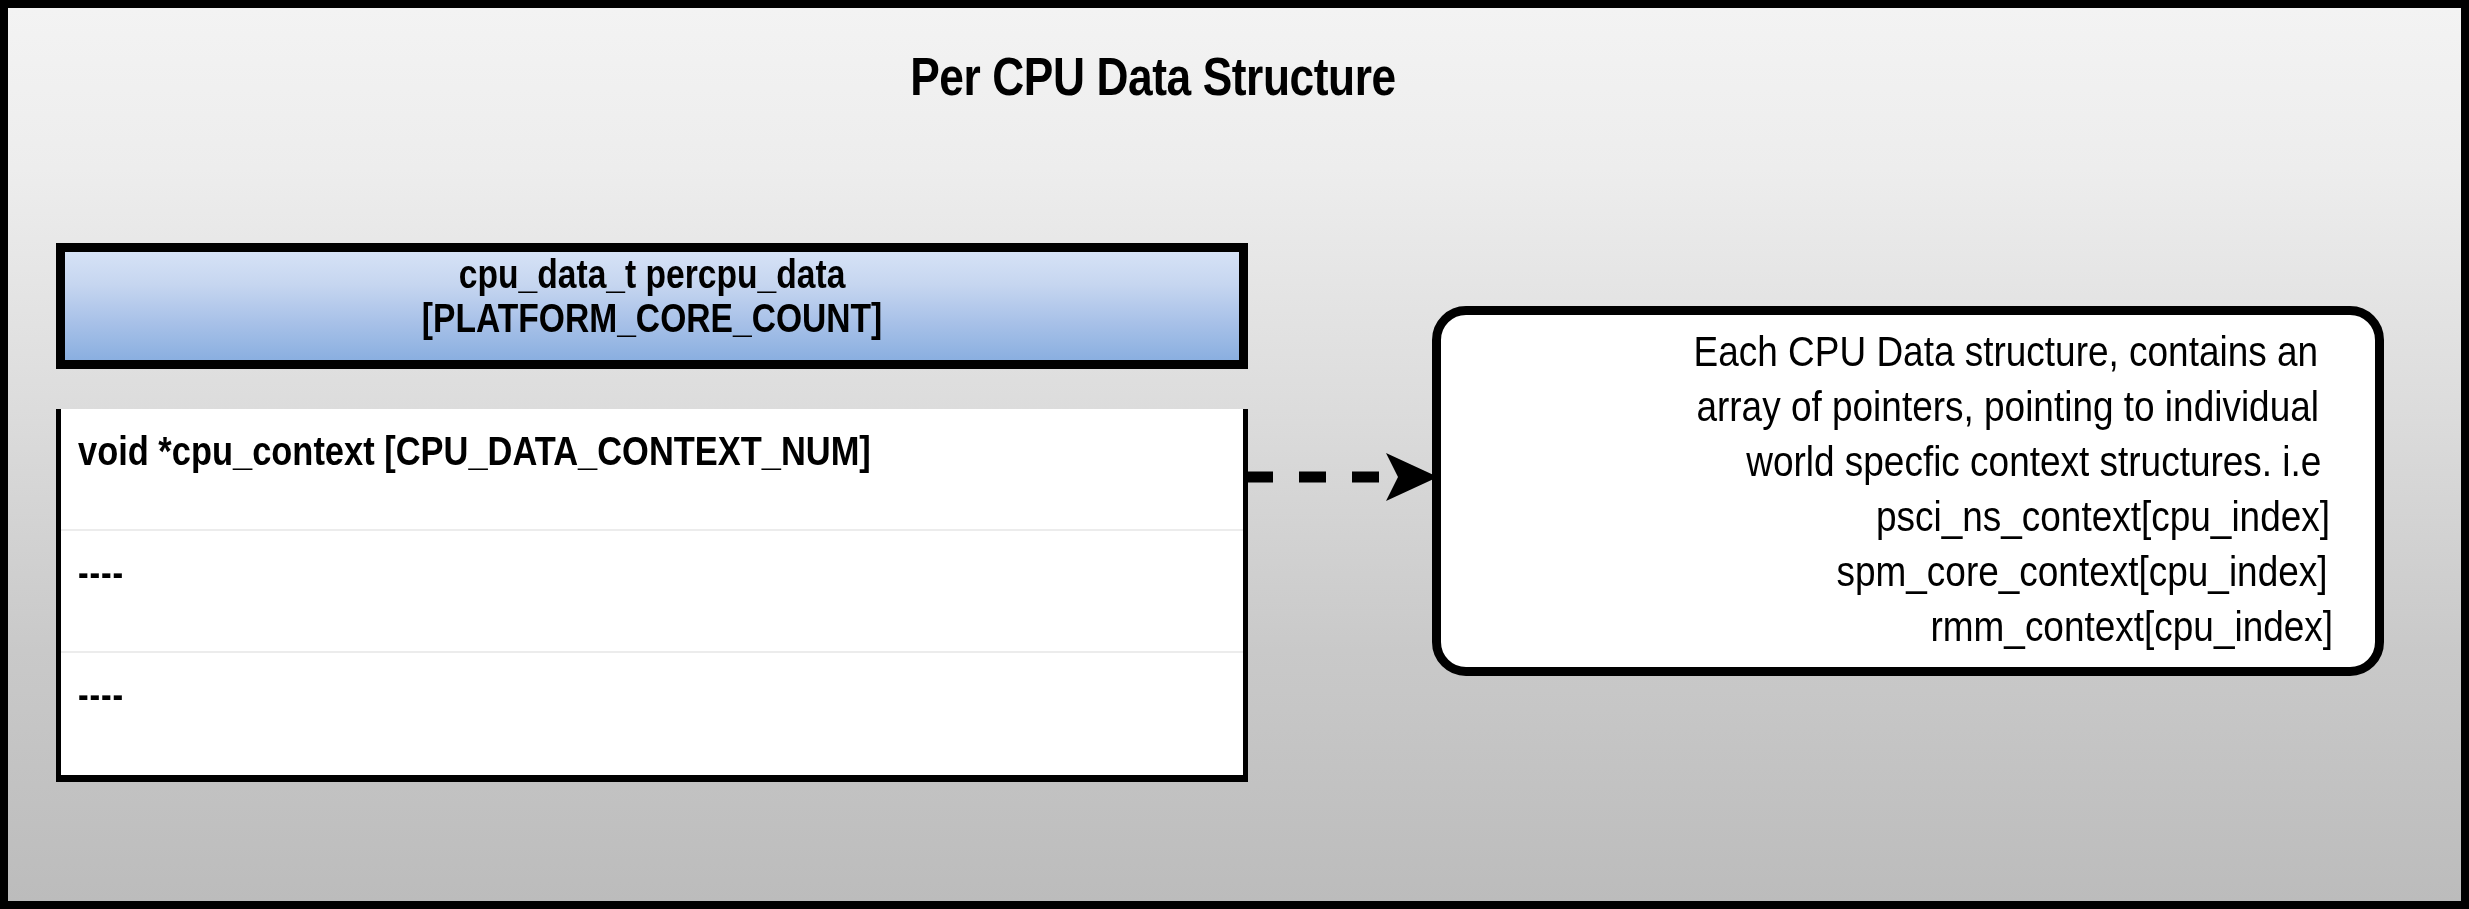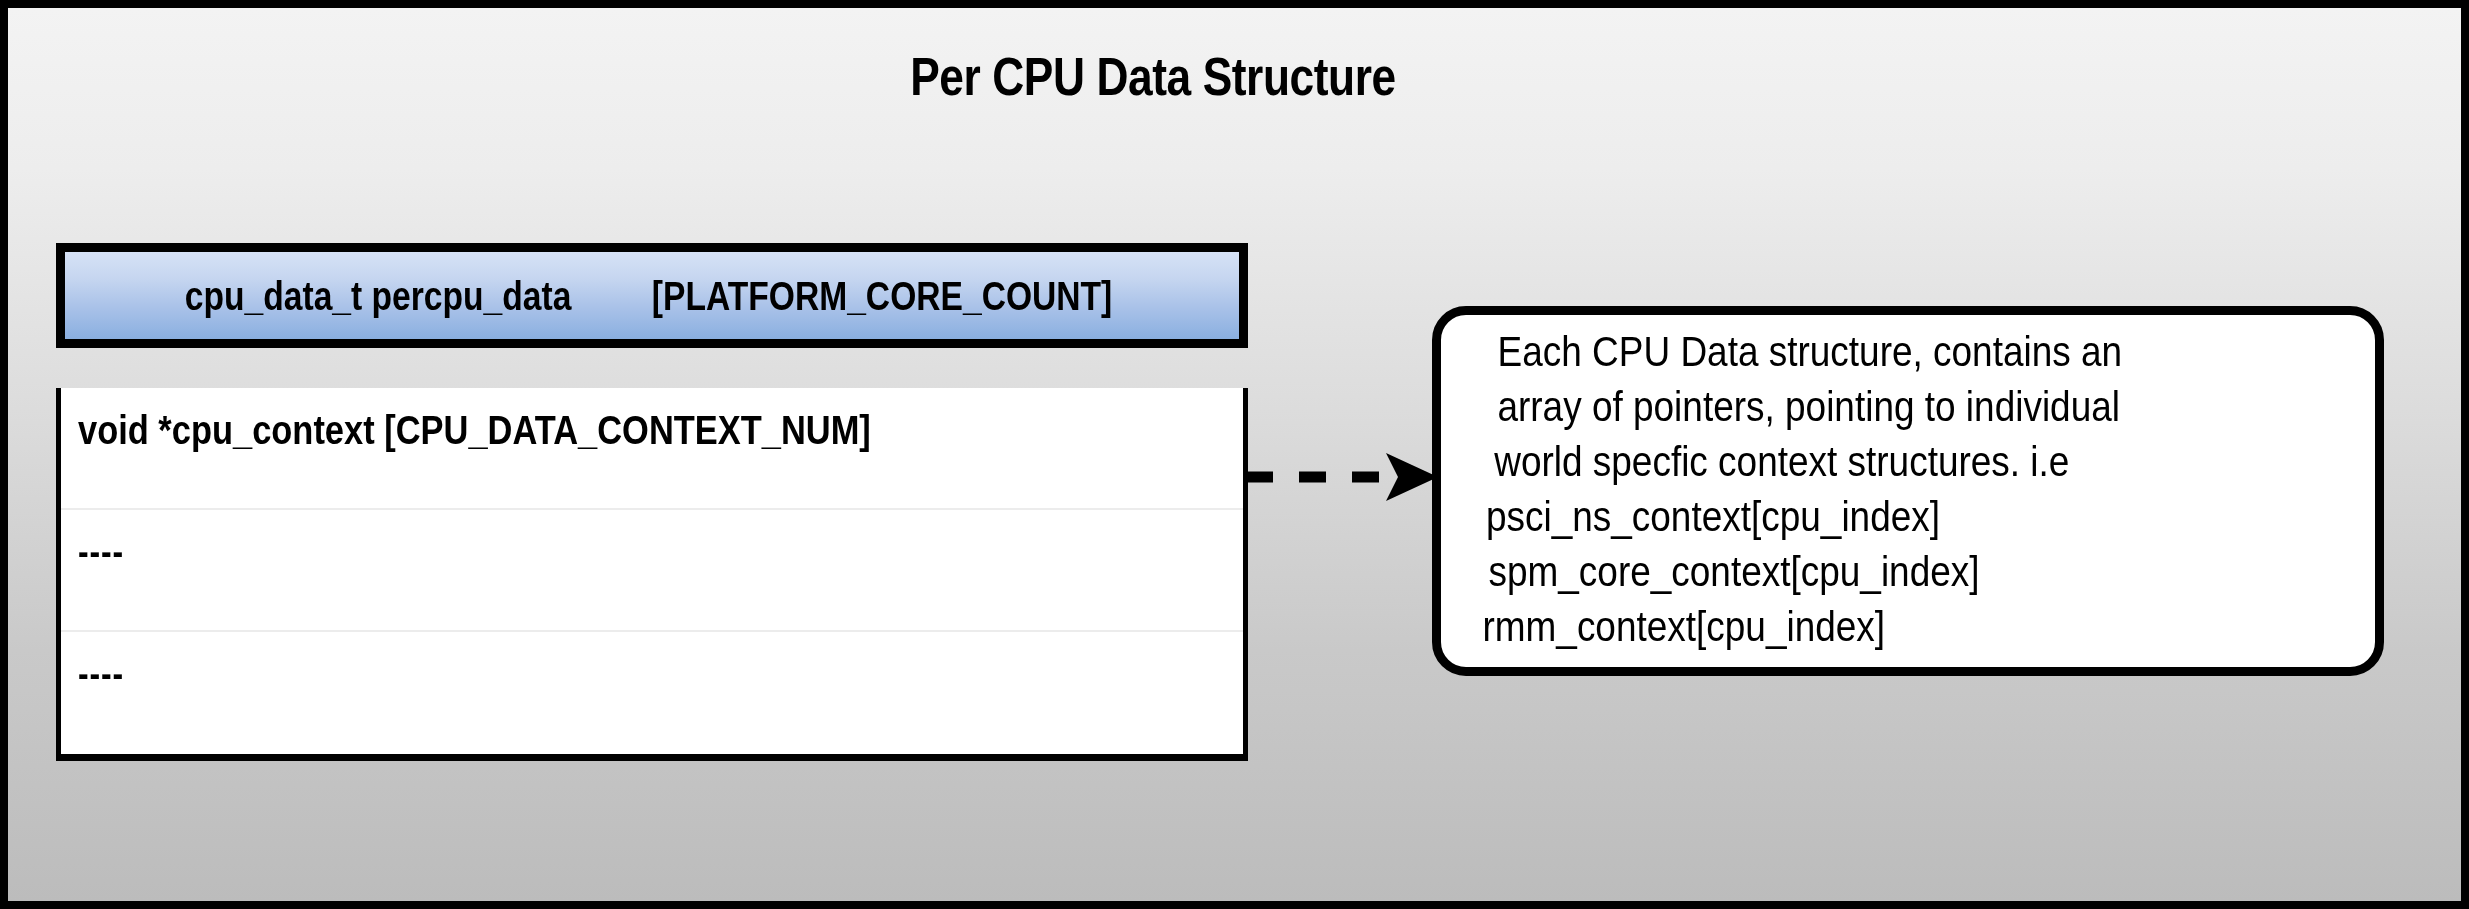--- a/index.html
+++ b/index.html
@@ -43,27 +43,27 @@
     position: absolute;
     left: 48px;
     top: 235px;
     width: 1192px;
     box-sizing: border-box;
   }
 
   #struct-header {
     position: relative;
     box-sizing: border-box;
-    height: 105px;
+    height: 126px;
     border: 9px solid #000000;
     background: linear-gradient(to bottom, #d6e2f6 0%, #c6d6f0 30%, #a8c1e8 65%, #8aafe0 100%);
     display: flex;
-    flex-direction: row;
+    flex-direction: column;
     align-items: center;
-    justify-content: center;
+    justify-content: flex-start;
   }
 
   .header-line {
     font-family: "Liberation Sans", "DejaVu Sans", sans-serif;
     font-weight: bold;
     font-size: 40px;
     line-height: 44px;
     color: #000000;
     transform: scaleX(0.84);
     transform-origin: 50% 50%;
@@ -128,21 +128,21 @@
     left: 1424px;
     top: 298px;
     width: 952px;
     height: 370px;
     box-sizing: border-box;
     border: 9px solid #000000;
     border-radius: 34px;
     background: #ffffff;
     display: flex;
     flex-direction: column;
-    align-items: flex-start;
+    align-items: flex-end;
     justify-content: center;
     padding: 4px 14px 8px 14px;
   }
 
   .note-line {
     font-family: "Liberation Sans", "DejaVu Sans", sans-serif;
     font-weight: normal;
     font-size: 42px;
     line-height: 55px;
     color: #000000;

